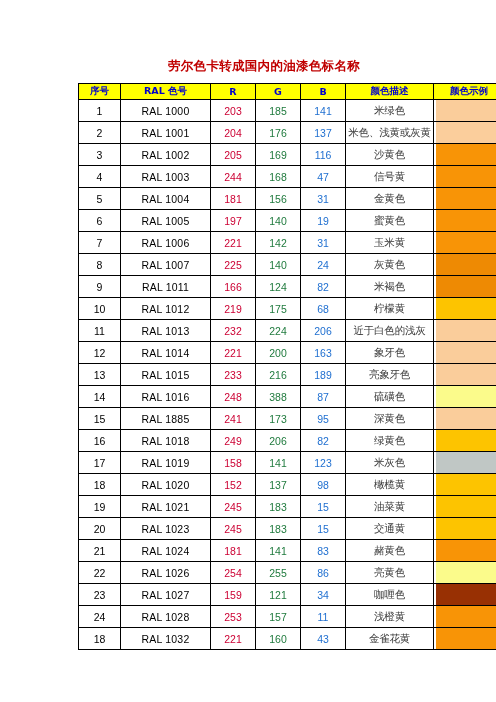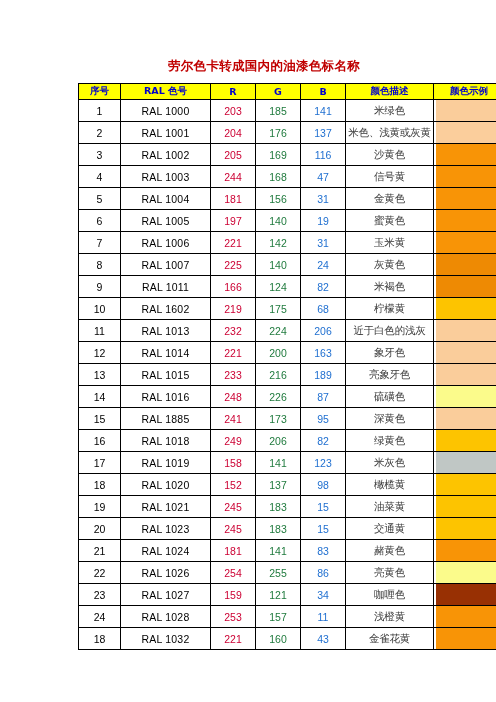--- a/index.html
+++ b/index.html
@@ -207,21 +207,21 @@
             <td class="col-r">166</td>
             <td class="col-g">124</td>
             <td class="col-b">82</td>
             <td class="col-desc">米褐色</td>
             <td class="col-sample">
               <span class="swatch" style="background: rgb(238, 138, 3);"></span>
             </td>
           </tr>
           <tr>
             <td class="col-idx">10</td>
-            <td class="col-ral">RAL 1602</td>
+            <td class="col-ral">RAL 1012</td>
             <td class="col-r">219</td>
             <td class="col-g">175</td>
             <td class="col-b">68</td>
             <td class="col-desc">柠檬黄</td>
             <td class="col-sample">
               <span class="swatch" style="background: rgb(253, 196, 0);"></span>
             </td>
           </tr>
           <tr>
             <td class="col-idx">11</td>
@@ -253,21 +253,21 @@
             <td class="col-b">189</td>
             <td class="col-desc">亮象牙色</td>
             <td class="col-sample">
               <span class="swatch" style="background: rgb(250, 205, 155);"></span>
             </td>
           </tr>
           <tr>
             <td class="col-idx">14</td>
             <td class="col-ral">RAL 1016</td>
             <td class="col-r">248</td>
-            <td class="col-g">226</td>
+            <td class="col-g">388</td>
             <td class="col-b">87</td>
             <td class="col-desc">硫磺色</td>
             <td class="col-sample">
               <span class="swatch" style="background: rgb(251, 251, 139);"></span>
             </td>
           </tr>
           <tr>
             <td class="col-idx">15</td>
             <td class="col-ral">RAL 1885</td>
             <td class="col-r">241</td>

